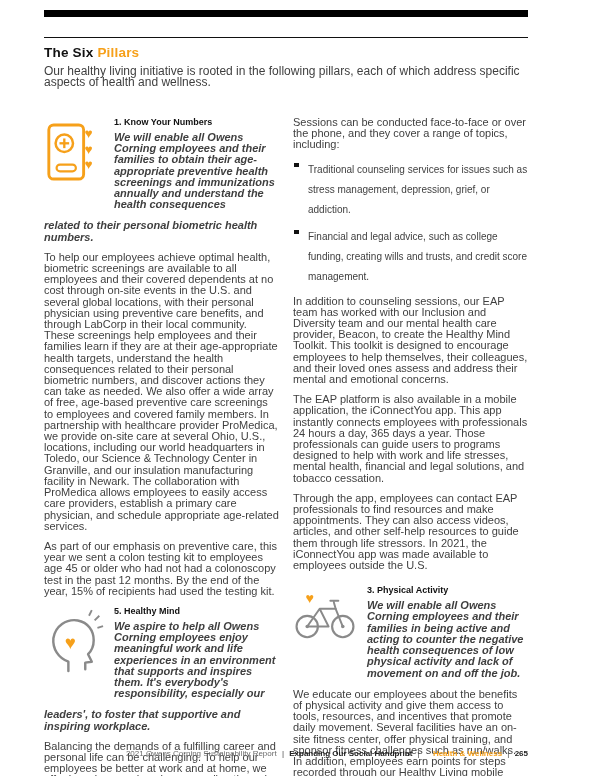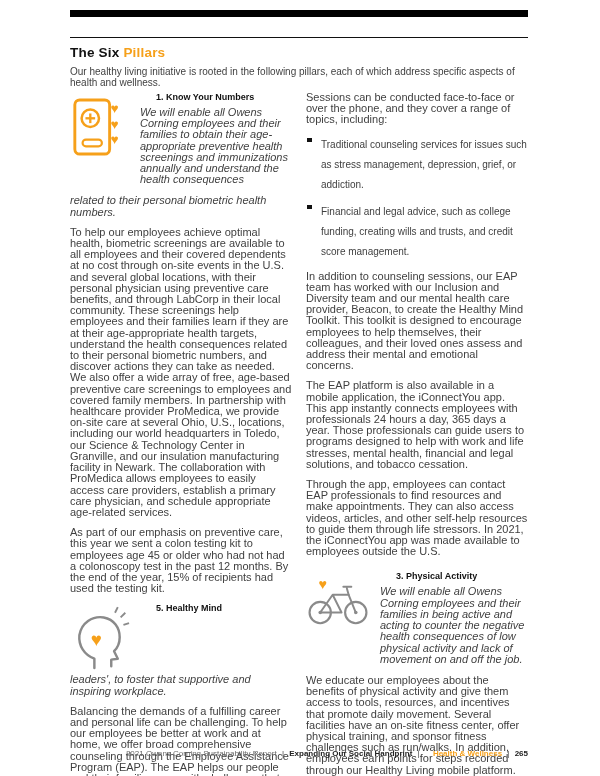--- a/index.html
+++ b/index.html
@@ -7,36 +7,36 @@
   body {
     width: 600px; height: 776px;
     background: #ffffff;
     font-family: "Liberation Sans", sans-serif;
     color: #3f3f3f;
     overflow: hidden;
   }
   .page {
     position: relative;
     width: 572px; height: 776px;
-    padding: 10px 44px 0 70px;
+    padding: 10px 44px 0 44px;
     background: #fff;
   }
   .top-bar { height: 7px; background: #000; margin-bottom: 20px; }
   .title-rule { border-top: 1.5px solid #111; }
   h1 {
     font-size: 13.5px; font-weight: bold; color: #111;
     margin: 7px 0 6px 0; letter-spacing: 0.2px;
   }
   h1 .accent { color: #F6A01A; }
-  .intro { font-size: 10px; line-height: 11px; margin: 0 0 4px 0; }
+  .intro { font-size: 12px; line-height: 11px; margin: 0 0 29px 0; }
   .columns { display: flex; gap: 14px; }
   .col { width: 249px; }
   p { font-size: 11px; line-height: 11.2px; margin: 0 0 9px 0; }
-  h2 { font-size: 9px; font-weight: bold; color: #111; margin: 0 0 5px 16px; }
-  .quote { font-style: italic; }
+  h2 { font-size: 9px; font-weight: bold; color: #111; margin: 0 0 5px 0; }
+  .quote { font-style: italic; font-weight: bold; }
   .pillar-head { display: flex; gap: 10px; margin-bottom: 1px; }
   .icon-box { flex: 0 0 60px; padding-top: 2px; }
   .icon-box svg { display: block; }
   .head-right { flex: 1; }
   .bullets { list-style: none; margin: 0 0 9px 0; padding: 0; }
   .bullets li {
     position: relative; padding-left: 15px;
     font-size: 10px; line-height: 20px; margin-bottom: 7px;
   }
   .bullets li::before {
@@ -99,20 +99,21 @@
             <svg width="60" height="68" viewBox="0 0 64 70">
               <path d="M26 66 L26 56 C15 52 9 42 10 31 C12 18 24 10 36 12 C47 14 53 23 53 33 C53 39 51 44 47 48 L51 56 L44 57 L44 64" fill="none" stroke="#8a8a8a" stroke-width="2.6" stroke-linejoin="round" stroke-linecap="round"></path>
               <line x1="54" y1="12" x2="59" y2="7" stroke="#8a8a8a" stroke-width="2"></line>
               <line x1="57" y1="20" x2="63" y2="18" stroke="#8a8a8a" stroke-width="2"></line>
               <line x1="48" y1="7" x2="51" y2="1" stroke="#8a8a8a" stroke-width="2"></line>
               <text x="22" y="42" font-size="20" fill="#F6A01A">♥</text>
             </svg>
           </div>
           <div class="head-right">
             <h2>5. Healthy Mind</h2>
+            <p class="quote">We aspire to help all Owens Corning employees enjoy meaningful work and life experiences in an environment that supports and inspires them. It's everybody's responsibility, especially our</p>
           </div>
         </div>
         <p class="quote">leaders', to foster that supportive and inspiring workplace.</p>
         <p>Balancing the demands of a fulfilling career and personal life can be challenging. To help our employees be better at work and at home, we offer broad comprehensive counseling through the Employee Assistance Program (EAP). The EAP helps our people and their families cope with challenges that could affect their health, their relationships, or their effectiveness and safety on the job. Services are confidential, and counseling sessions are free of charge for up to six visits.</p>
       </section>
 
     </div>
 
     <div class="col">
 

